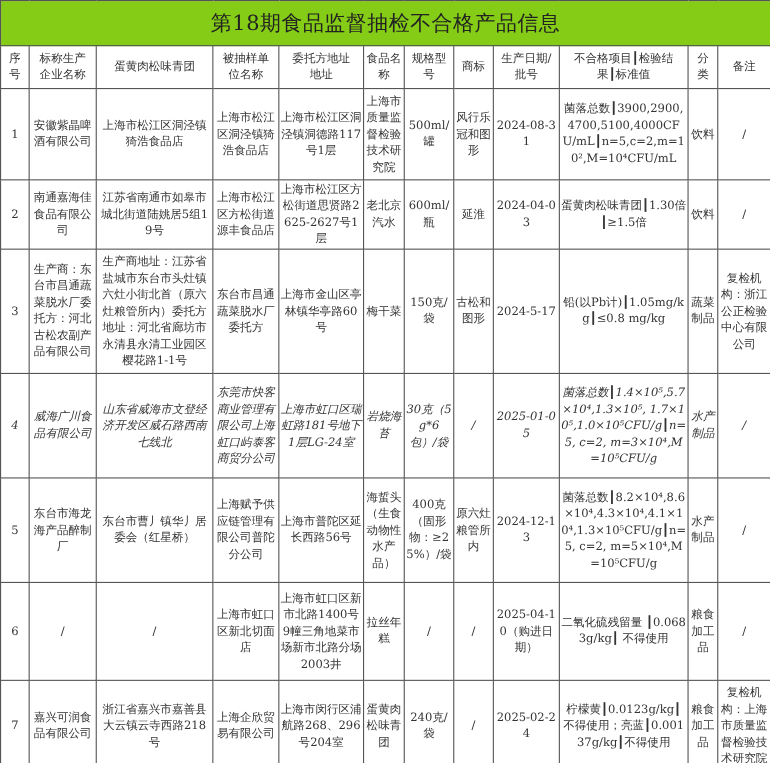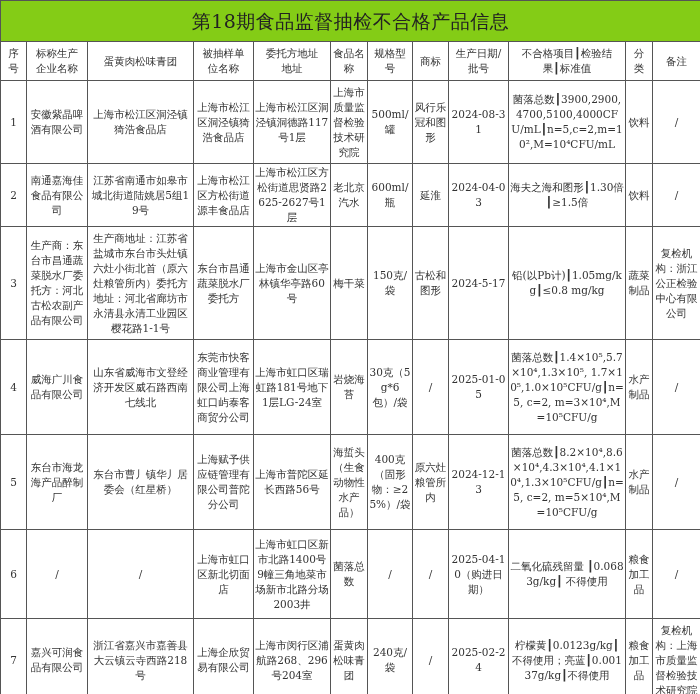--- a/index.html
+++ b/index.html
@@ -5,21 +5,21 @@
   html, body { margin: 0; padding: 0; background: #ffffff; }
   body { width: 700px; height: 694px; overflow: hidden; font-family: "DejaVu Serif", "Liberation Serif", serif; color: #333; }
   .sheet { position: relative; width: 700px; height: 694px; }
   table { border-collapse: collapse; width: 700px; table-layout: fixed; }
   td, th { border: 1px solid #555; text-align: center; vertical-align: middle; font-size: 10.5px; line-height: 15px; padding: 1px 1px; word-break: break-all; font-weight: normal; color: #333; }
   .title-cell { background: #84cc16; height: 38px; font-size: 19px; font-weight: normal; color: #222; letter-spacing: 0.5px; }
   thead th { height: 36px; font-size: 10.5px; line-height: 15px; color: #333; }
   tr.r1 td { height: 80px; }
   tr.r2 td { height: 58px; }
   tr.r3 td { height: 110px; }
-  tr.r4 td { height: 92px; }
+  tr.r4 td { height: 92px; font-style: italic; }
   tr.r5 td { height: 92px; }
   tr.r6 td { height: 86px; }
   tr.r7 td { height: 80px; }
   .pre { white-space: pre-line; }
 </style>
 </head>
 <body>
 
 <div class="sheet">
 <table>
@@ -83,21 +83,21 @@
     <tr class="r2">
       <td>2</td>
       <td>南通嘉海佳食品有限公司</td>
       <td>江苏省南通市如皋市城北街道陆姚居5组19号</td>
       <td>上海市松江区方松街道源丰食品店</td>
       <td>上海市松江区方松街道思贤路2625-2627号1层</td>
       <td>老北京汽水</td>
       <td>600ml/瓶</td>
       <td>延淮</td>
       <td>2024-04-03</td>
-      <td>海夫之海和图形┃1.30倍┃≥1.5倍</td>
+      <td>蛋黄肉松味青团┃1.30倍┃≥1.5倍</td>
       <td>饮料</td>
       <td>/</td>
     </tr>
     <tr class="r3">
       <td>3</td>
       <td>生产商：东台市昌通蔬菜脱水厂委托方：河北古松农副产品有限公司</td>
       <td>生产商地址：江苏省盐城市东台市头灶镇六灶小街北首（原六灶粮管所内）委托方地址：河北省廊坊市永清县永清工业园区樱花路1-1号</td>
       <td>东台市昌通蔬菜脱水厂委托方</td>
       <td>上海市金山区亭林镇华亭路60号</td>
       <td>梅干菜</td>
@@ -135,21 +135,21 @@
       <td>菌落总数┃8.2×10⁴,8.6×10⁴,4.3×10⁴,4.1×10⁴,1.3×10⁵CFU/g┃n=5, c=2, m=5×10⁴,M=10⁵CFU/g</td>
       <td>水产制品</td>
       <td>/</td>
     </tr>
     <tr class="r6">
       <td>6</td>
       <td>/</td>
       <td>/</td>
       <td>上海市虹口区新北切面店</td>
       <td>上海市虹口区新市北路1400号9幢三角地菜市场新市北路分场2003井</td>
-      <td>菌落总数</td>
+      <td>拉丝年糕</td>
       <td>/</td>
       <td>/</td>
       <td>2025-04-10（购进日期）</td>
       <td>二氧化硫残留量 ┃0.0683g/kg┃ 不得使用</td>
       <td>粮食加工品</td>
       <td>/</td>
     </tr>
     <tr class="r7">
       <td>7</td>
       <td>嘉兴可润食品有限公司</td>

